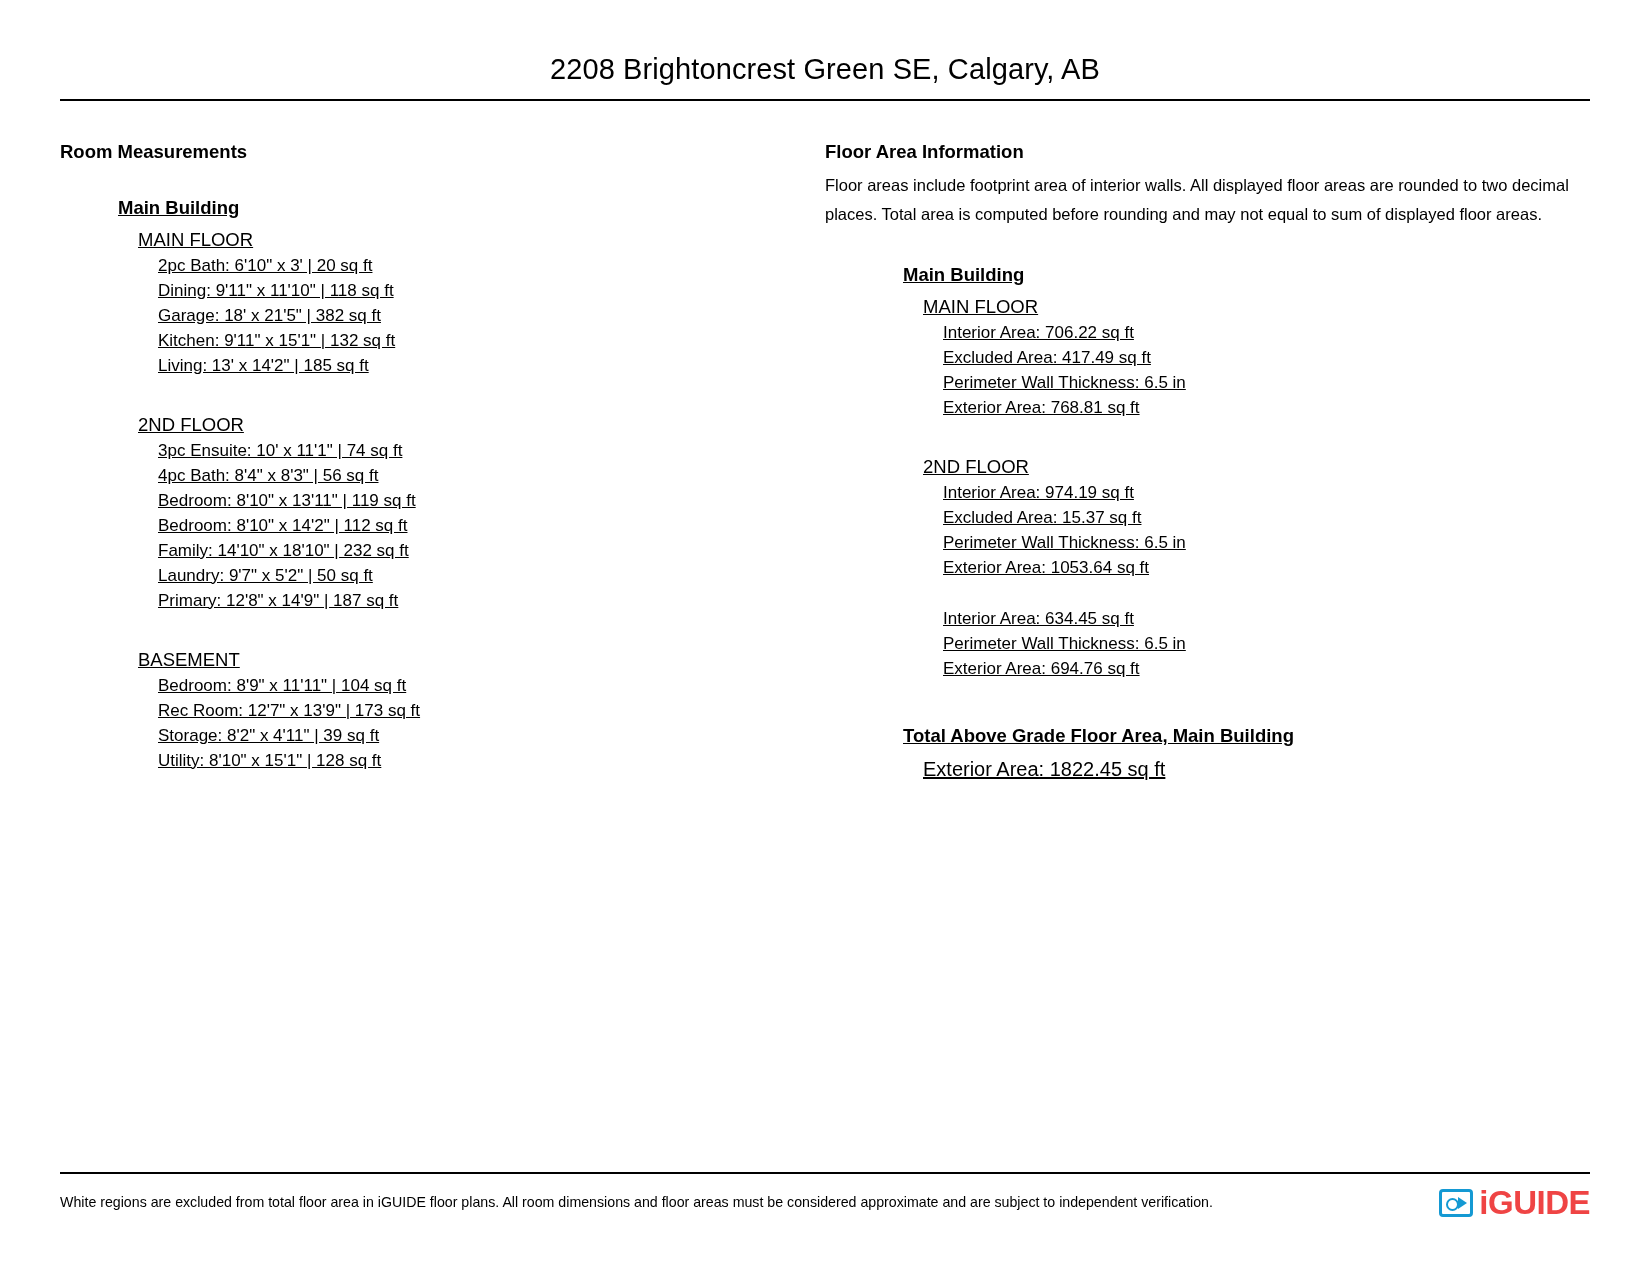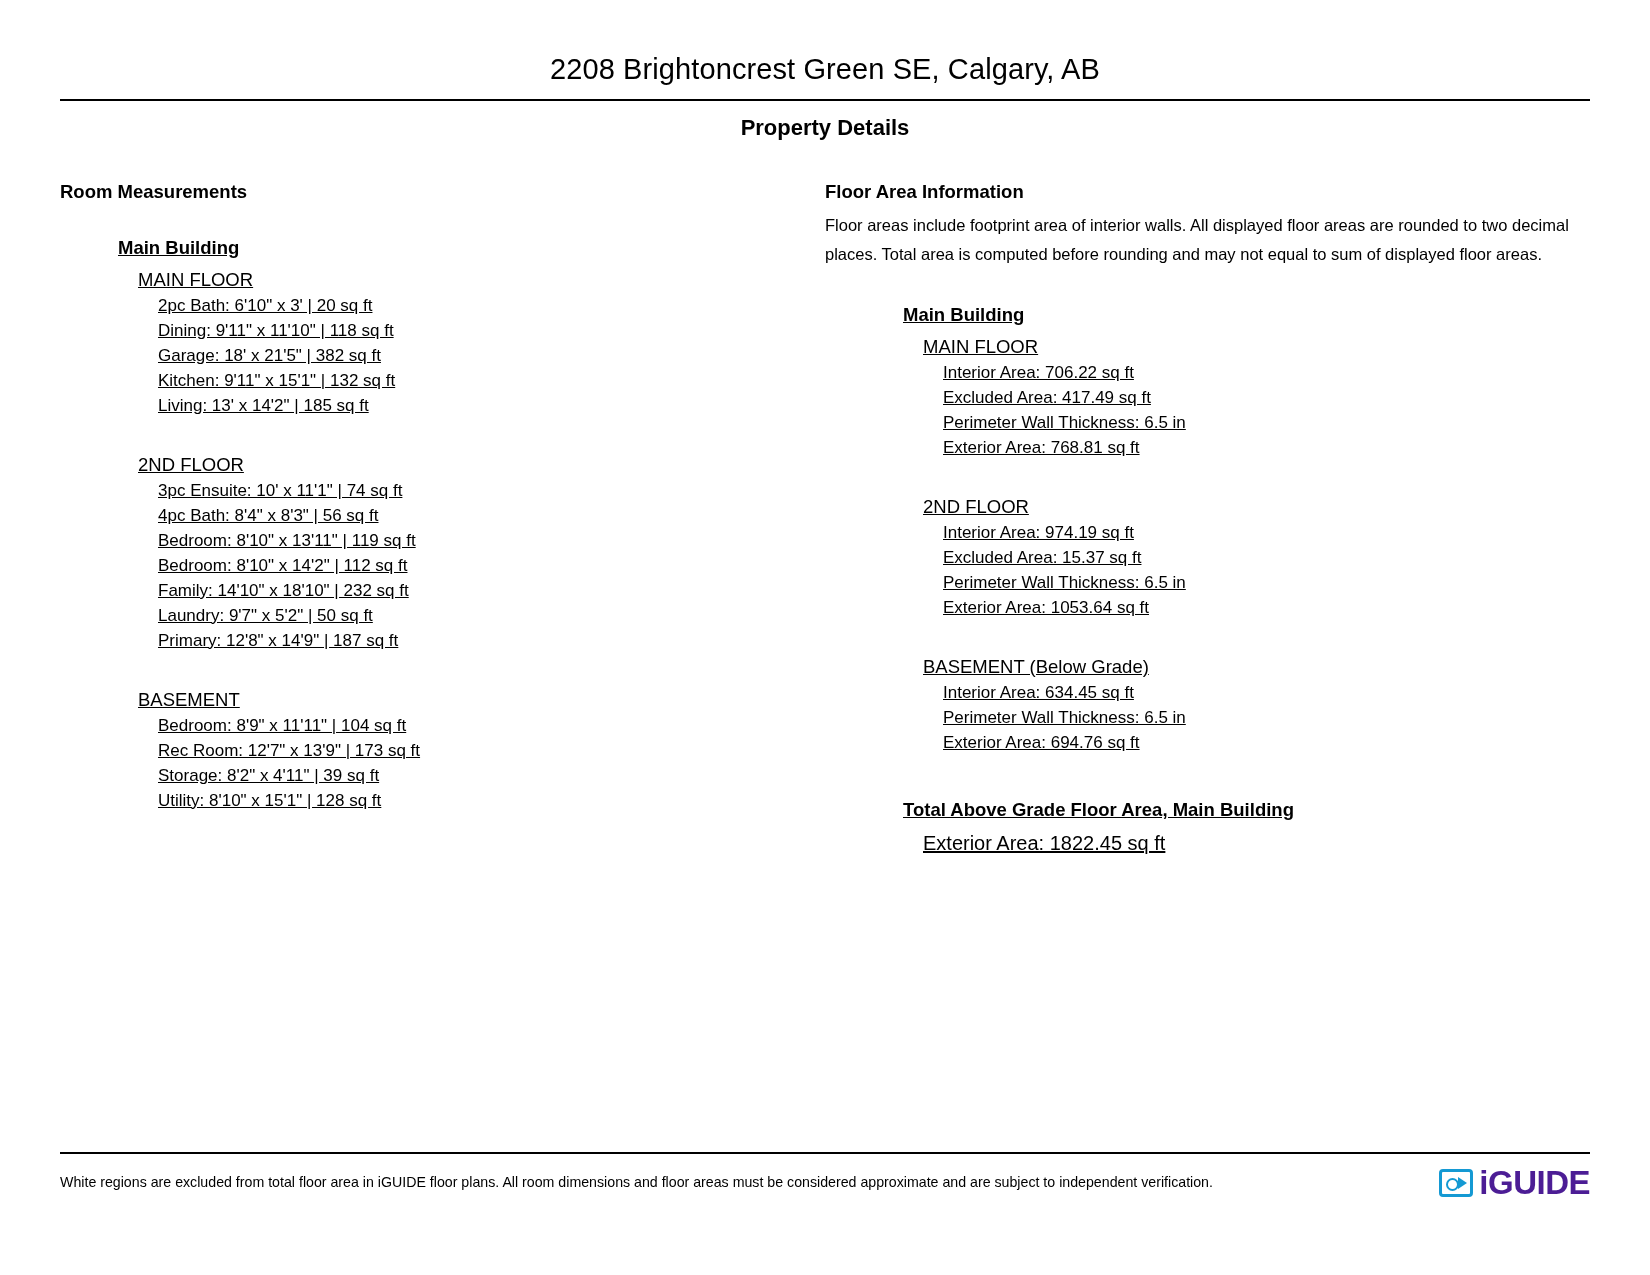--- a/index.html
+++ b/index.html
@@ -98,41 +98,41 @@
   .right .floor { margin-left: 98px; }
   .right .building { margin-left: 78px; }
   .right .total-head { margin-left: 78px; }
   .right .total-entry { margin-left: 98px; }
   .right .section-note { max-width: 780px; }
 
   .footer {
     position: absolute;
     left: 60px;
     right: 60px;
-    bottom: 76px;
+    bottom: 56px;
   }
   .footer-rule {
     border-top: 2.5px solid #000;
   }
   .footer-row {
     display: flex;
     align-items: flex-start;
     justify-content: space-between;
     margin-top: 18px;
   }
   .footer-text {
     font-size: 14.2px;
     line-height: 1.5;
     max-width: 1250px;
   }
   .logo {
     display: flex;
     align-items: center;
     gap: 6px;
-    color: #4c1d95;
+    color: #ef4444;
     margin-top: -6px;
   }
   .logo-mark {
     width: 34px; height: 28px;
     border: 3px solid #1499d3;
     border-radius: 4px;
     position: relative;
     display: inline-block;
   }
   .logo-mark::before {
@@ -159,21 +159,20 @@
     line-height: 1;
   }
 </style>
 </head>
 <body>
 
 <div class="page">
 
   <div class="doc-title">2208 Brightoncrest Green SE, Calgary, AB</div>
   <div class="title-rule"></div>
-  <div class="doc-subtitle">Property Details</div>
 
   <div class="columns">
 
     <div class="col left">
       <div class="section-head">Room Measurements</div>
 
       <div class="block">
         <div class="building">Main Building</div>
 
         <div class="floor first">MAIN FLOOR</div>
@@ -220,21 +219,20 @@
         <div class="group-gap"></div>
 
         <div class="floor">2ND FLOOR</div>
         <div class="entry">Interior Area: 974.19 sq ft</div>
         <div class="entry">Excluded Area: 15.37 sq ft</div>
         <div class="entry">Perimeter Wall Thickness: 6.5 in</div>
         <div class="entry">Exterior Area: 1053.64 sq ft</div>
 
         <div class="group-gap"></div>
 
-        <div class="floor">BASEMENT (Below Grade)</div>
         <div class="entry">Interior Area: 634.45 sq ft</div>
         <div class="entry">Perimeter Wall Thickness: 6.5 in</div>
         <div class="entry">Exterior Area: 694.76 sq ft</div>
 
         <div class="total-head">Total Above Grade Floor Area, Main Building</div>
         <div class="total-entry">Exterior Area: 1822.45 sq ft</div>
       </div>
     </div>
 
   </div>

